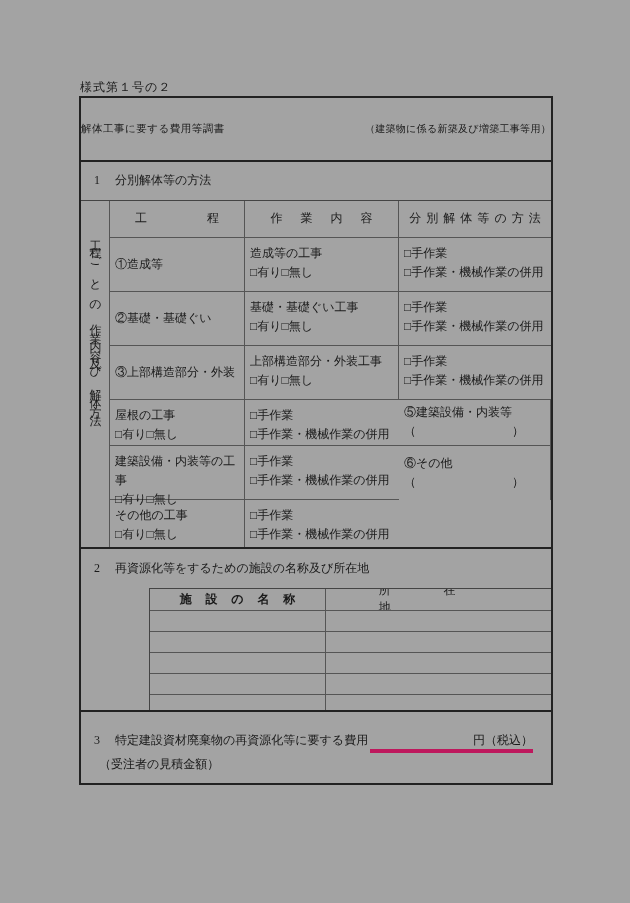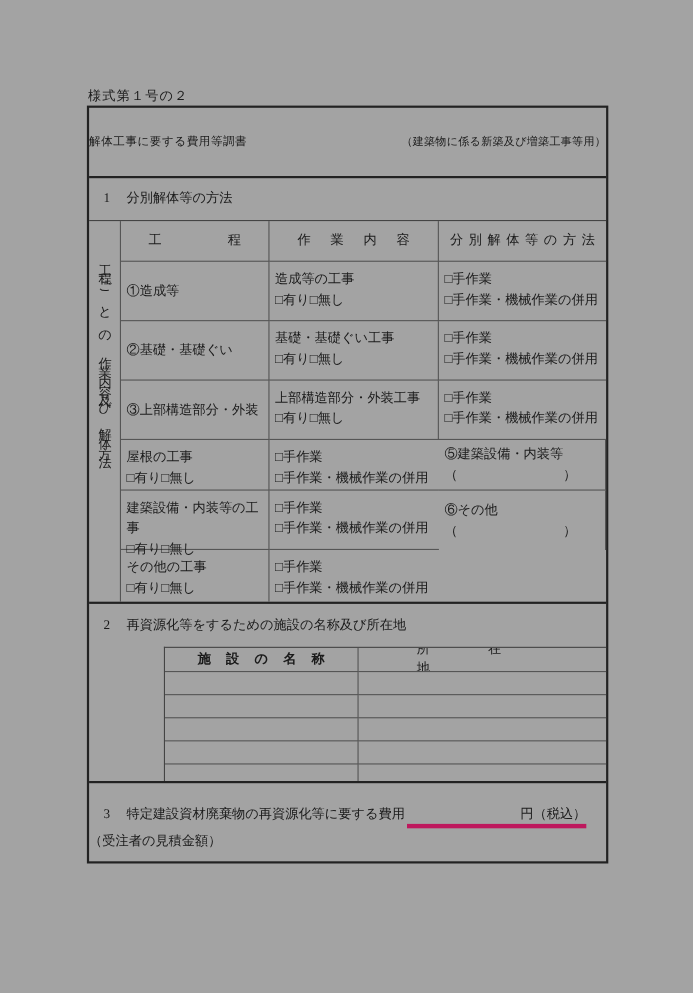--- a/index.html
+++ b/index.html
@@ -81,21 +81,21 @@
 
   
   .s3 { flex:1; padding-top:20px; }
   .s3-line1 { display:flex; align-items:baseline; padding-left:13px; }
   .amount {
     margin-left:auto; margin-right:18px; width:163px;
     border-bottom:4px solid #be185d;
     display:flex; align-items:baseline;
   }
   .amount-blank { flex:1; min-height:1px; }
-  .s3-note { margin-top:3px; }
+  .s3-note { padding-left:18px; margin-top:3px; }
 </style>
 </head>
 <body>
 
 <div class="page">
 
   <div class="form-label">様式第１号の２</div>
 
   <div class="outer-box">
 

